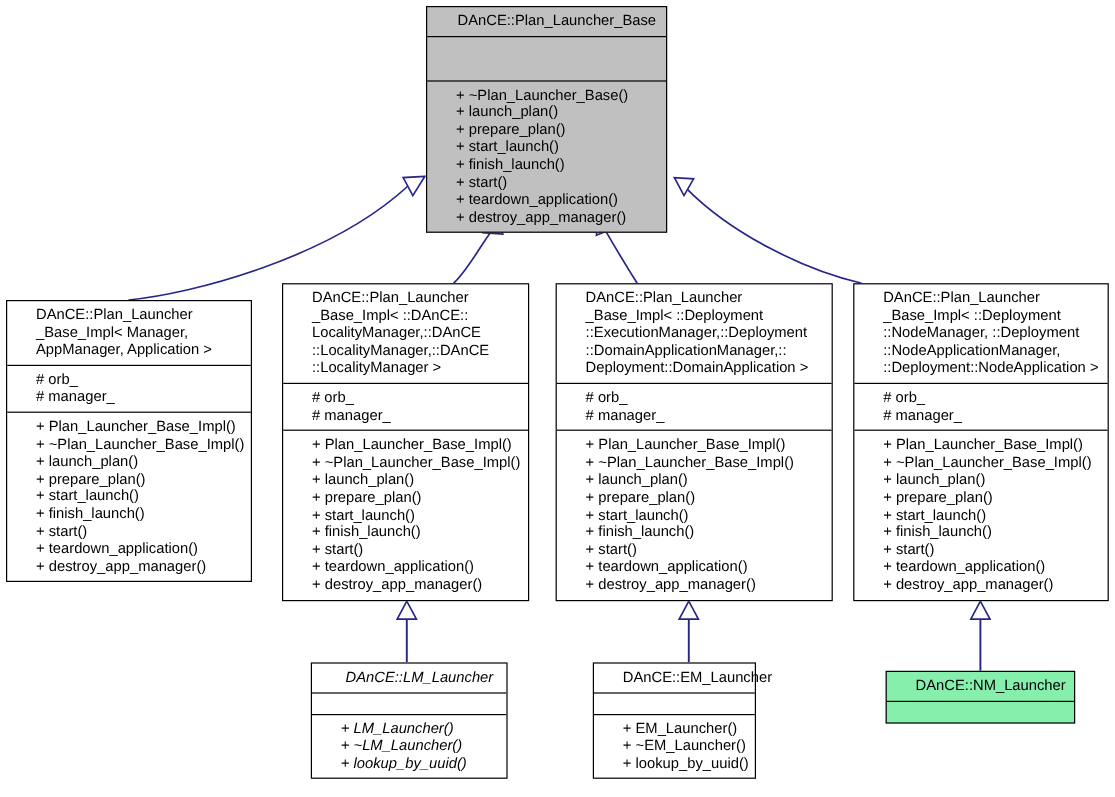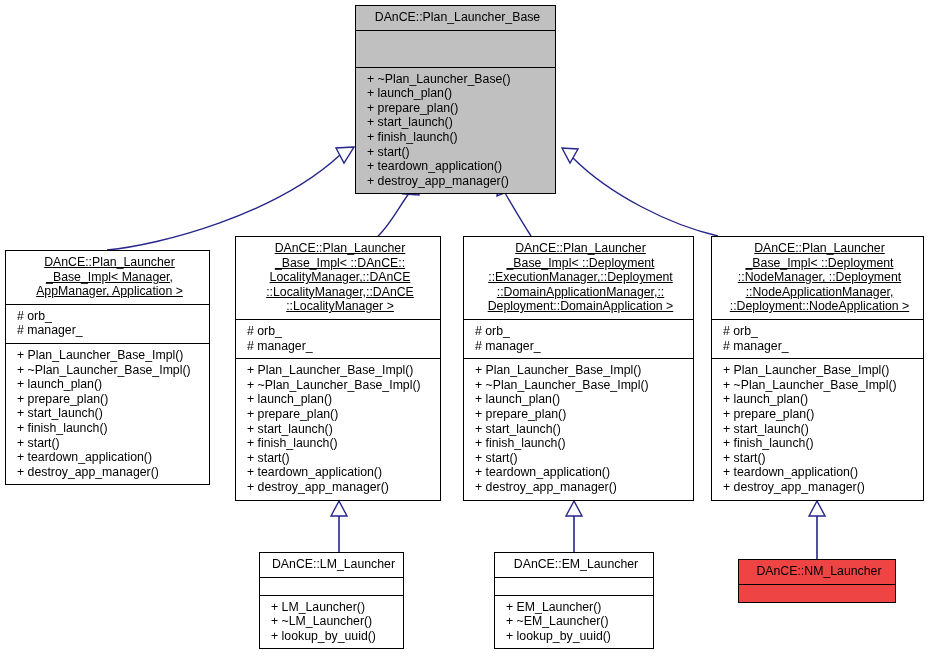--- a/index.html
+++ b/index.html
@@ -34,30 +34,29 @@
     line-height: 14.6px;
     color: #000000;
     z-index: 2;
   }
   .uml-node.base {
     background: #c0c0c0;
     border: 1px solid #000000;
   }
   .compartment {
     box-sizing: border-box;
-    padding: 4px 7px 5px 11px;
+    padding: 4px 7px 5px 24px;
   }
   .compartment.title {
     text-align: center;
     white-space: pre-line;
   }
   .compartment.title.left-title {
-    text-align: center;
+    text-align: left;
     white-space: pre-line;
-    text-decoration: underline;
   }
   .compartment.attrs,
   .compartment.ops {
     border-top: 1px solid #000000;
     text-align: left;
     white-space: pre-line;
   }
   .compartment.empty {
     border-top: 1px solid #000000;
     height: 18px;
@@ -65,22 +64,22 @@
   }
   .row {
     white-space: pre;
   }
   
   #node-base       { left: 355px; top: 5px;   width: 201px; }
   #node-impl-mgr   { left: 5px;   top: 250px; width: 205px; }
   #node-impl-lm    { left: 235px; top: 236px; width: 206px; }
   #node-impl-em    { left: 463px; top: 236px; width: 231px; }
   #node-impl-nm    { left: 711px; top: 236px; width: 213px; }
-  #node-lm-launch  { left: 259px; top: 552px; width: 145px; }
-  #node-em-launch  { left: 494px; top: 552px; width: 160px; }
+  #node-lm-launch  { left: 259px; top: 552px; width: 164px; font-style: italic; }
+  #node-em-launch  { left: 494px; top: 552px; width: 136px; }
   #node-nm-launch  { left: 738px; top: 559px; width: 158px; }
 </style>
 </head>
 <body>
 
 <div id="diagram" style="background: rgb(255, 255, 255);">
 
   <svg id="edges" viewBox="0 0 929 664" width="929" height="664">
 
     <g>
@@ -215,18 +214,18 @@
   </div>
 
   <div class="uml-node" id="node-em-launch" style="border-color: rgb(0, 0, 0); background: rgb(255, 255, 255);">
     <div class="compartment title" style="border-top-color: rgb(0, 0, 0);">DAnCE::EM_Launcher</div>
     <div class="compartment empty" style="border-top-color: rgb(0, 0, 0);"></div>
     <div class="compartment ops" style="border-top-color: rgb(0, 0, 0);"><span class="row">+ EM_Launcher()
 + ~EM_Launcher()
 + lookup_by_uuid()</span></div>
   </div>
 
-  <div class="uml-node" id="node-nm-launch" style="border-color: rgb(0, 0, 0); background: #ef4444;">
+  <div class="uml-node" id="node-nm-launch" style="border-color: rgb(0, 0, 0); background: #86efac;">
     <div class="compartment title" style="border-top-color: rgb(0, 0, 0);">DAnCE::NM_Launcher</div>
     <div class="compartment empty" style="border-top-color: rgb(0, 0, 0);"></div>
   </div>
 
 </div>
 
 </body></html>

